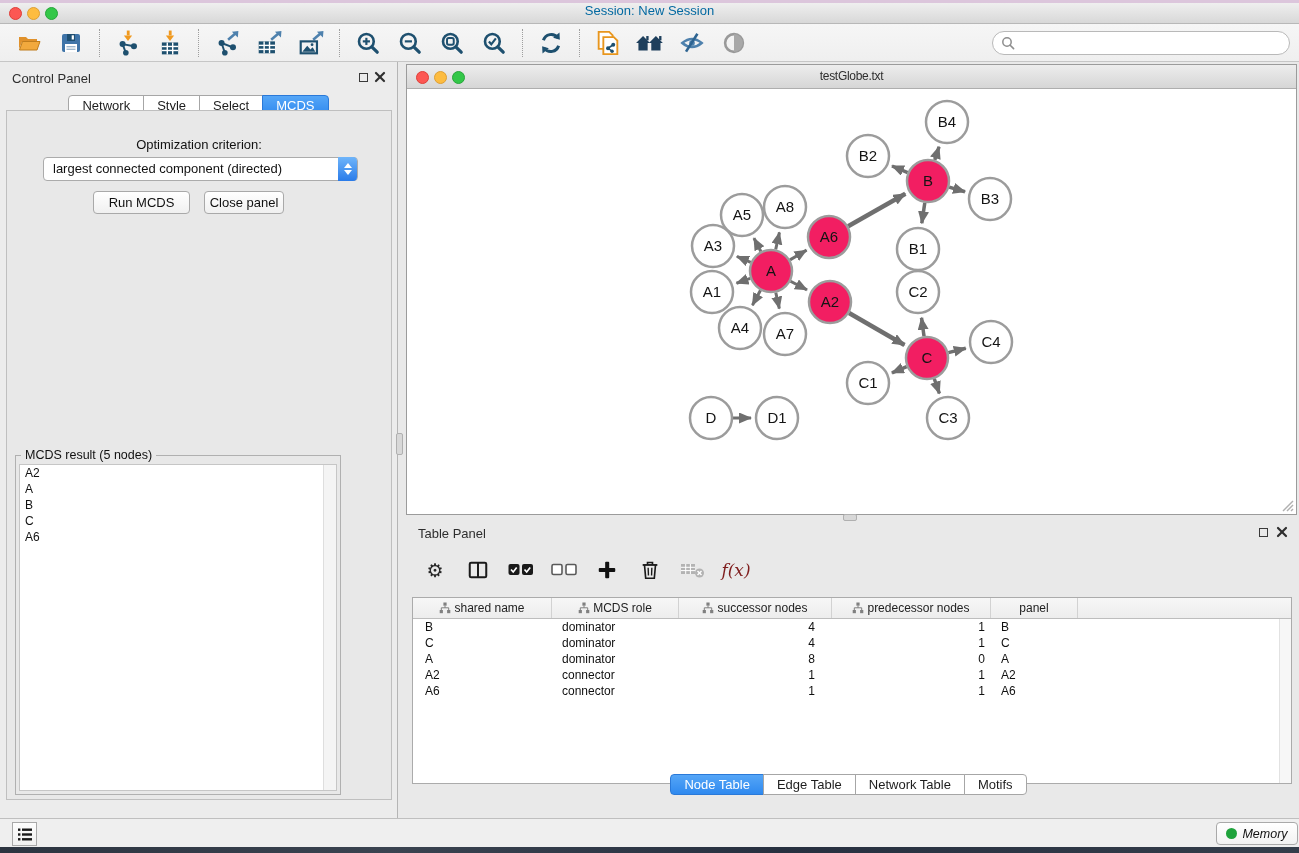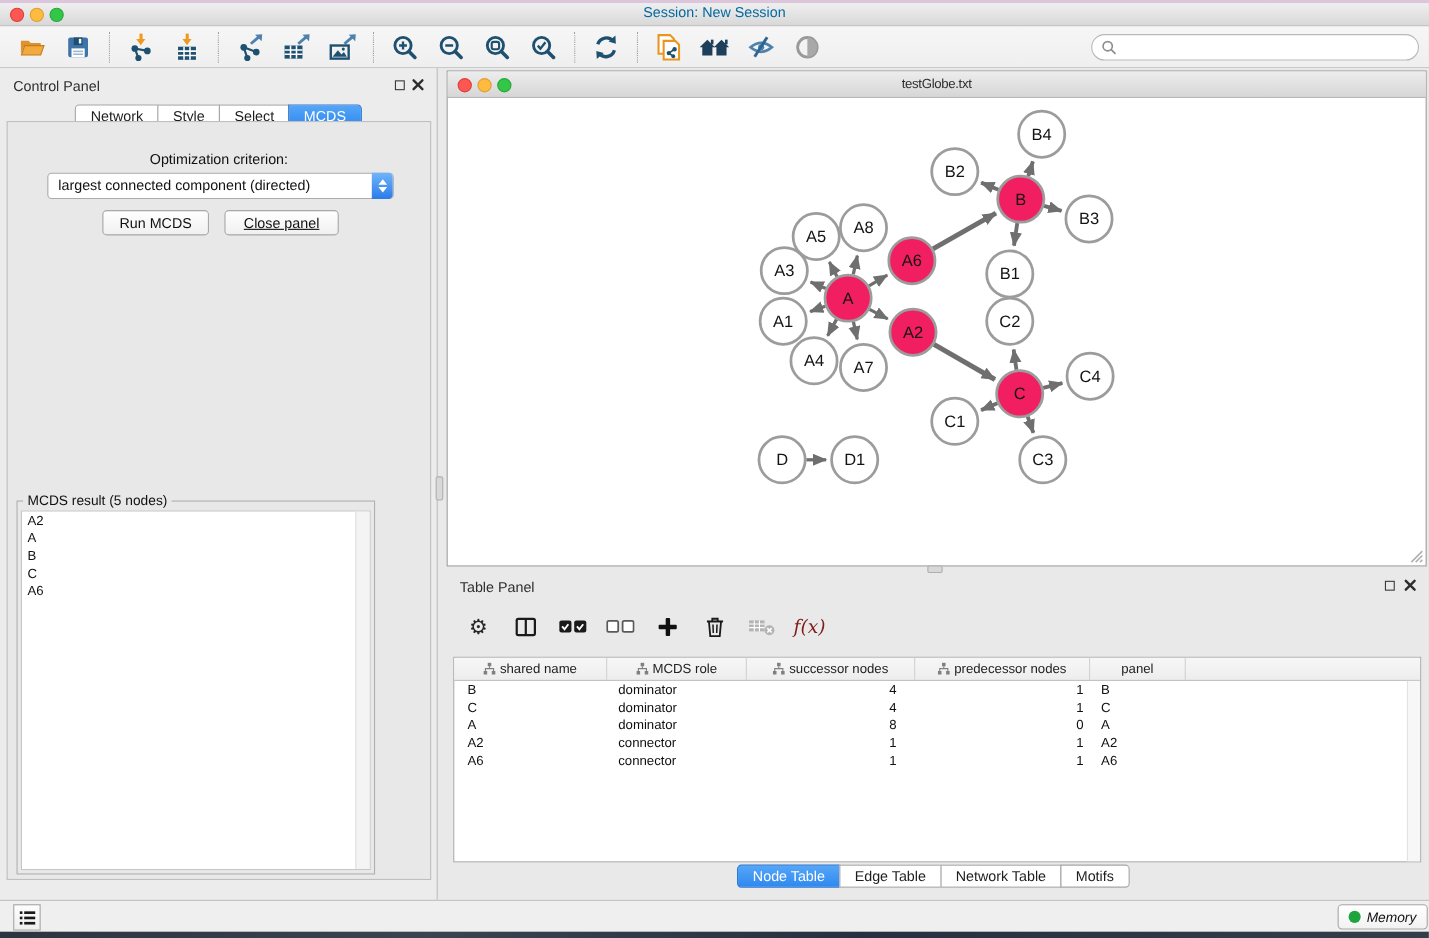--- a/index.html
+++ b/index.html
@@ -76,21 +76,21 @@
   .gear { font-size:19px; color:#262626; line-height:1; }
 
   .dtable { position:absolute; left:14px; top:77px; width:880px; height:187px; background:#fff; border:1px solid #ababab; }
   .thead { display:flex; height:21px; background:linear-gradient(#f7f7f7,#ededed); border-bottom:1px solid #bdbdbd; }
   .th { display:flex; align-items:center; justify-content:center; gap:3px; font-size:12px; color:#222; border-right:1px solid #d2d2d2; }
   .th.filler { border-right:none; flex:1; }
   .tr { display:flex; height:16px; }
   .td { font-size:12px; color:#101010; line-height:16px; overflow:hidden; white-space:nowrap; }
   .t-scroll { position:absolute; right:0; top:21px; bottom:0; width:12px; background:#f7f7f7; border-left:1px solid #e2e2e2;}
 
-  .tp-tabs { position:absolute; left:0; width:100%; top:266px; display:flex; justify-content:center; }
+  .tp-tabs { position:absolute; left:0; width:100%; top:254px; display:flex; justify-content:center; }
 
   
   .statusbar { position:absolute; left:0; top:818px; width:1299px; height:29px; background:#efefef; border-top:1px solid #bfbfbf; }
   .list-btn { position:absolute; left:12px; top:3px; width:25px; height:24px; background:linear-gradient(#fdfdfd,#f0f0f0); border:1px solid #a9a9a9; display:flex; align-items:center; justify-content:center; }
   .memory-btn { position:absolute; left:1216px; top:3px; width:82px; height:23px; background:linear-gradient(#ffffff,#f2f2f2); border:1px solid #a9a9a9; border-radius:4px; display:flex; align-items:center; justify-content:center; gap:5px; font-size:12.5px; color:#111;font-style:italic; }
   .memory-dot { width:11px; height:11px; border-radius:50%; background:#1fa33c; }
   .desktop-strip { position:absolute; left:0; top:847px; width:1299px; height:6px; background:linear-gradient(90deg,#2c3440,#3a4350 30%,#273040 60%,#343d4a); }
 
   .xicon line { stroke:#2e2e2e; stroke-width:2.2; stroke-linecap:round; }
 </style>
@@ -277,21 +277,21 @@
     <div class="panel-box">
       <div class="opt-label">Optimization criterion:</div>
       <div class="dropdown">
         <span>largest connected component (directed)</span>
         <div class="dd-spin">
             <div class="up"></div>
             <div class="dn"></div>
           </div>
       </div>
       <div class="btn" style="left:86px; top:80px; width:97px;">Run MCDS</div>
-      <div class="btn" style="left:197px; top:80px; width:104px;text-decoration:underline;">Close panel</div>
+      <div class="btn" style="left:197px; top:80px; width:80px;">Close panel</div>
       <div class="groupbox">
         <div class="gb-legend">MCDS result (5 nodes)</div>
         <div class="gb-list" id="result-list">
           <div class="gb-scroll"></div>
         <div class="gb-item">A2</div>
             <div class="gb-item">A</div>
             <div class="gb-item">B</div>
             <div class="gb-item">C</div>
             <div class="gb-item">A6</div>
           </div>

